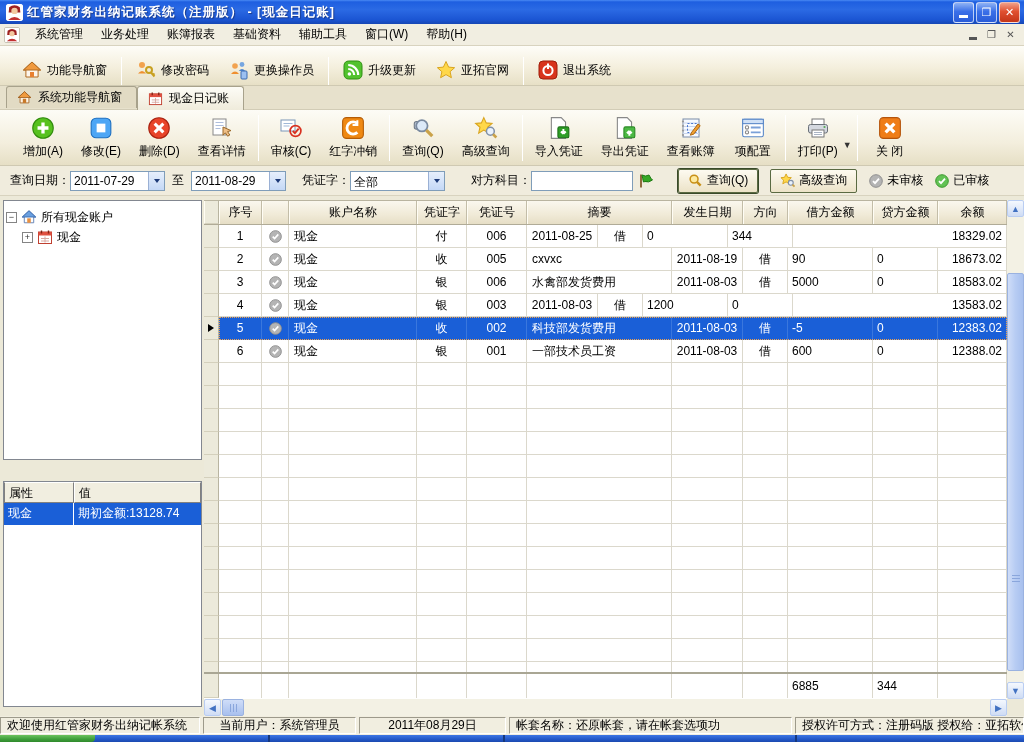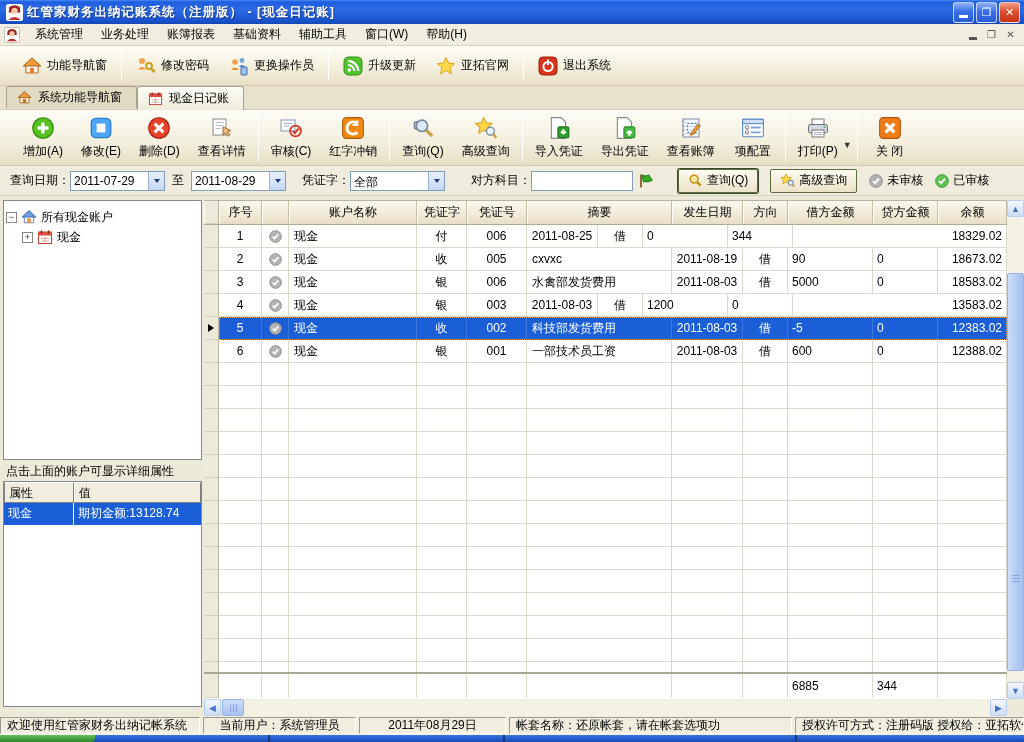--- a/index.html
+++ b/index.html
@@ -25,21 +25,21 @@
     border-bottom:1px solid #d8d3bf; display:flex; align-items:center; }
   .menubar .app-ico2 { width:16px; height:16px; margin:0 6px 0 4px; background:#fff; border:1px solid #c8c4b4; border-radius:2px; overflow:hidden; flex:none;}
   .mi { padding:3px 9px; cursor:default; }
   .mdi-btns { margin-left:auto; display:flex; gap:4px; margin-right:6px; color:#555; }
   .mdi-btns span { width:15px; height:14px; display:flex; align-items:center; justify-content:center; font-size:10px; }
   .mdi-min { border-bottom:3px solid #555; width:8px !important; height:8px !important; margin:3px 3px 0 3px; }
 
   
   .toolbar1 { position:absolute; left:0; top:46px; width:1024px; height:40px;
     background:linear-gradient(180deg,#fefdf8 0%,#f4efdd 55%,#e7e0c6 100%);
-    border-bottom:1px solid #cfc9b2; display:flex; align-items:center; padding-left:12px; }
+    border-bottom:1px solid #cfc9b2; display:flex; align-items:flex-end; padding-left:12px; }
   .tb1-item { display:flex; align-items:center; gap:5px; padding:5px 10px; }
   .tb1-item .ic { width:20px; height:20px; flex:none; }
   .tbsep { width:1px; height:28px; background:#c6c0aa; border-right:1px solid #fff; margin:0 4px; }
 
   
   .tabstrip { position:absolute; left:0; top:86px; width:1024px; height:24px; background:#e7e1cc;
     display:flex; align-items:flex-start; padding-left:6px; border-bottom:1px solid #d2ccb6; }
   .tab { display:flex; align-items:center; gap:6px; padding:3px 14px 4px 10px; height:22px;
     border:1px solid #a8a28c; border-bottom:none; border-radius:3px 3px 0 0; background:#e2dbc4; }
   .tab.active { background:linear-gradient(180deg,#fdfcf6,#efebdb); height:24px; position:relative; z-index:2; }
@@ -550,21 +550,20 @@
               <rect x="1.5" y="3" width="13" height="11.5" fill="#fff" stroke="#c04030"></rect>
               <rect x="1.5" y="3" width="13" height="3.5" fill="#e05040"></rect>
               <path d="M4.5 1.5 v3 M11.5 1.5 v3" stroke="#802010" stroke-width="1.4"></path>
               <path d="M4 9.5 h8 M4 12 h8 M8 7.5 v6" stroke="#d8a8a0"></path>
             </svg>
         </span>
         <span>现金</span>
       </div>
     </div>
 
-    <div class="props-hint">点击上面的账户可显示详细属性</div>
     <div class="propsbox">
       <div class="prow phead">
         <span class="pcell a">属性</span>
         <span class="pcell v">值</span>
       </div>
       <div class="prow pdata">
         <span class="pcell a">现金</span>
         <span class="pcell v">期初金额:13128.74</span>
       </div>
     </div>

